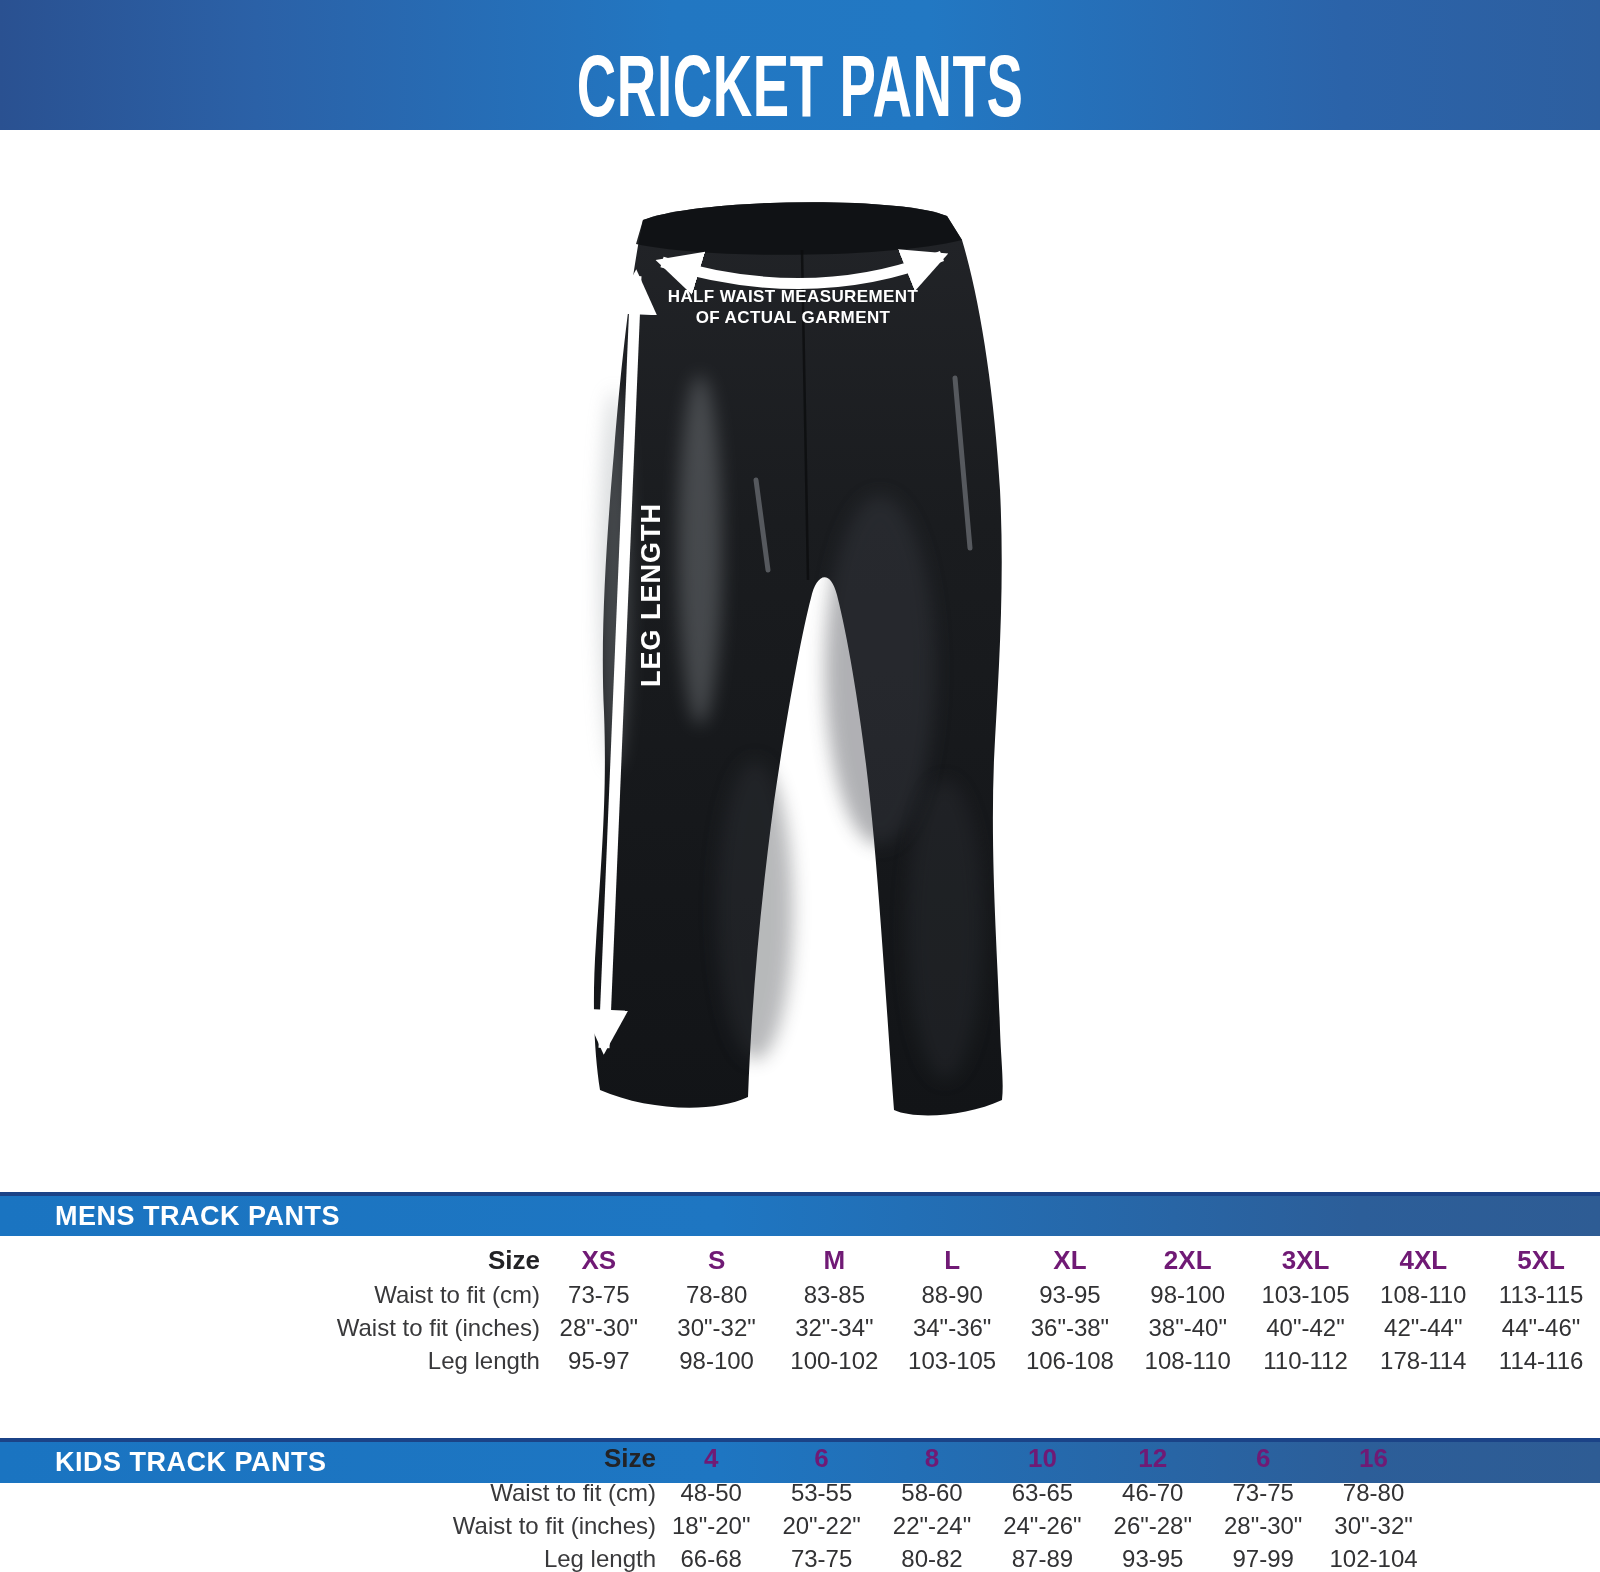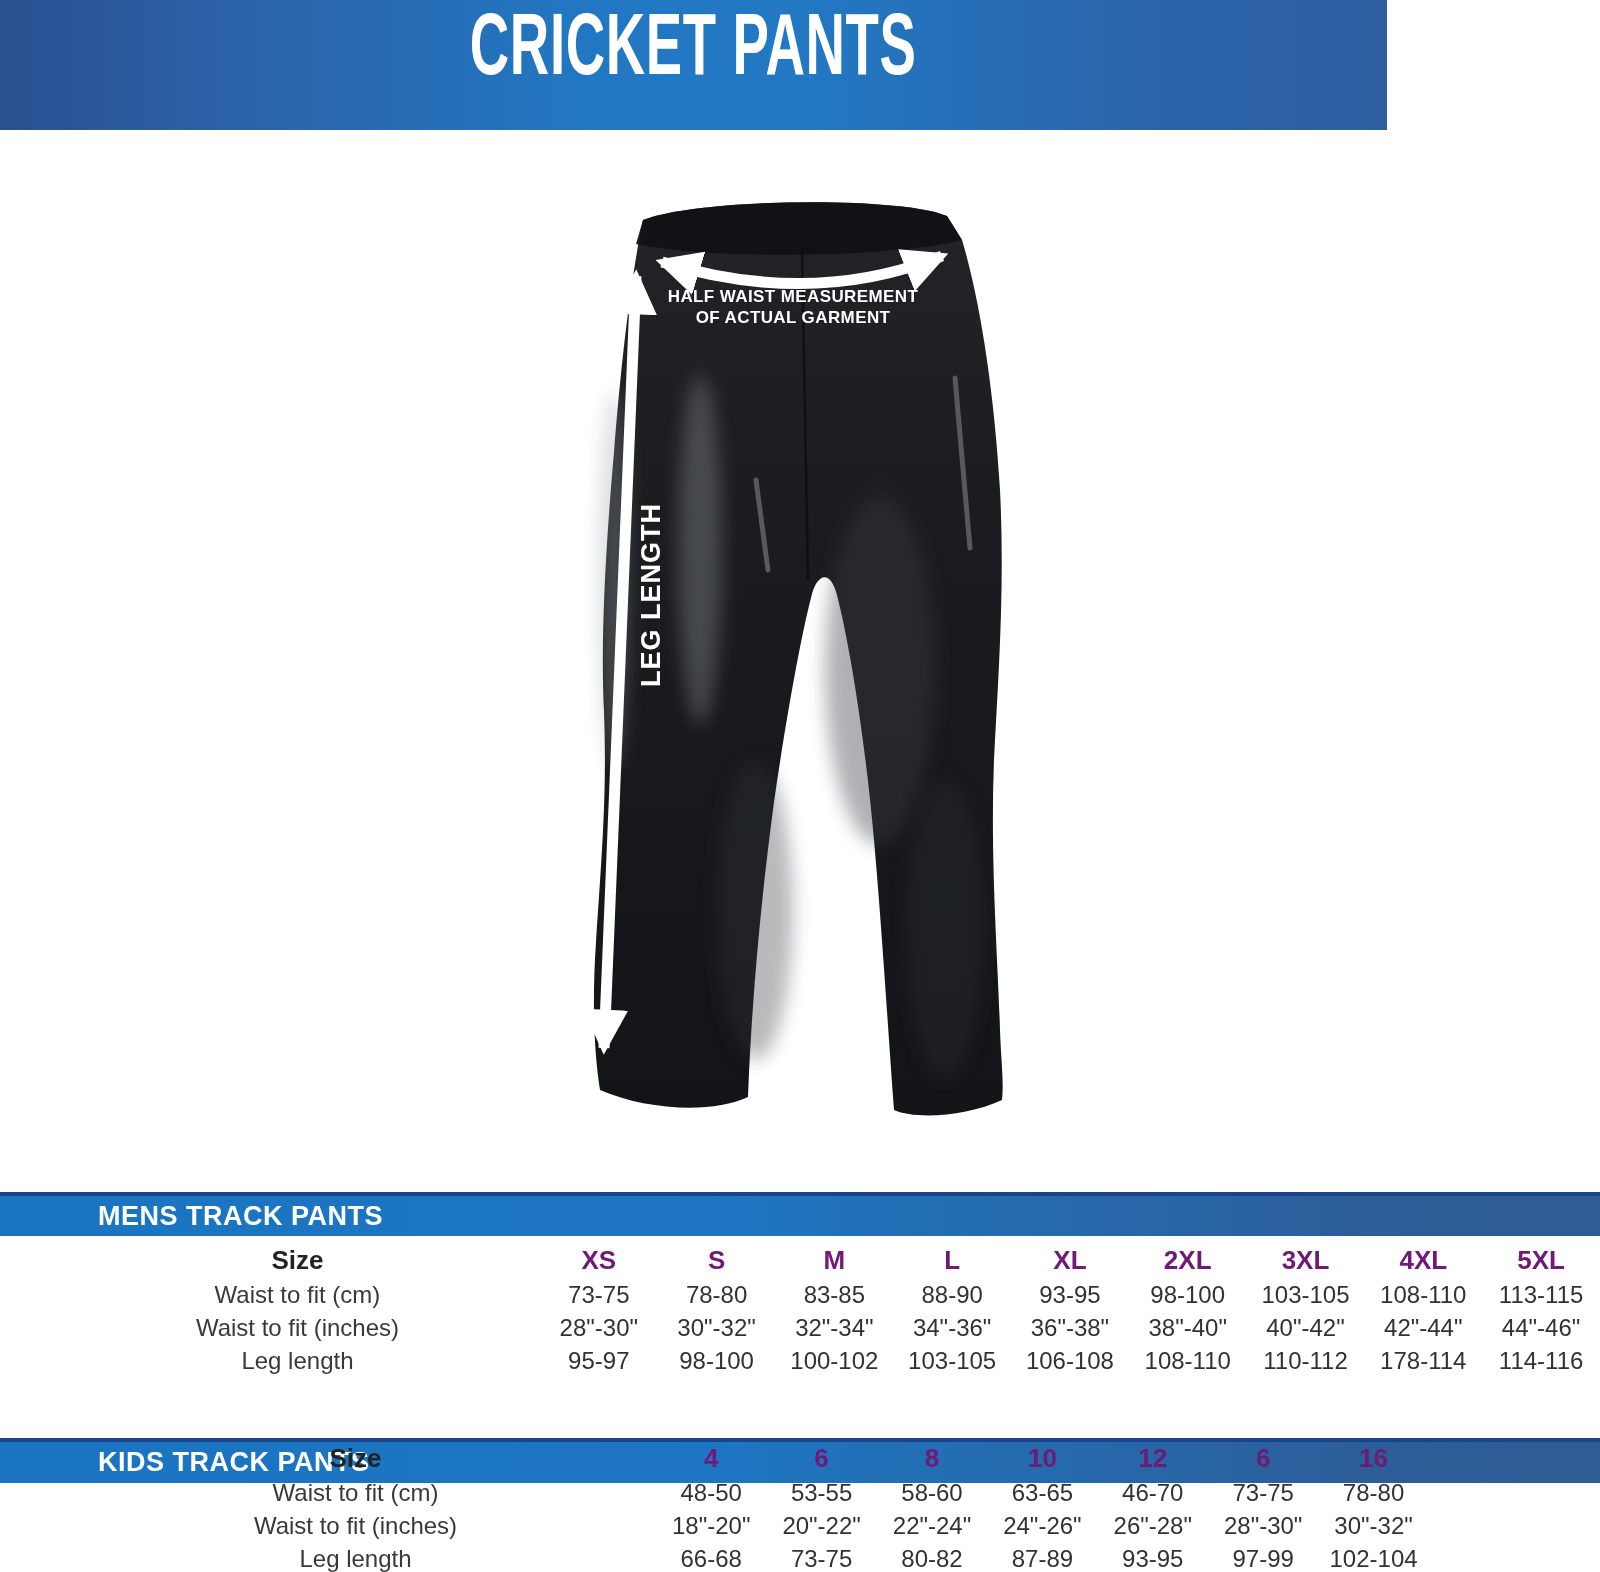--- a/index.html
+++ b/index.html
@@ -2,59 +2,59 @@
 <html><head>
 <meta charset="utf-8">
 <style>
   html,body{margin:0;padding:0;background:#fff;}
   .page{
     position:relative;width:1600px;height:1572px;overflow:hidden;background:#fff;
     font-family:"Liberation Sans",sans-serif;
   }
   
   .banner{
-    position:absolute;top:0;left:0;width:1387px;height:130px;
+    position:absolute;top:0;left:0;width:1600px;height:130px;
     background:linear-gradient(90deg,#2a5191 0%,#2b61a7 16%,#2277c2 42%,#2278c3 58%,#2b63a9 84%,#2d5fa0 100%);
-    display:flex;align-items:flex-start;justify-content:center;
+    display:flex;align-items:flex-end;justify-content:center;
   }
   .banner h1{
     margin:0;color:#ffffff;font-weight:700;font-size:88px;line-height:1;
     letter-spacing:1px;transform:scaleX(.62);transform-origin:center;white-space:nowrap;
   }
   
   .figure{position:absolute;top:150px;left:550px;width:520px;height:1000px;}
   .figure svg{display:block;width:520px;height:1000px;}
   .ann{font-family:"Liberation Sans",sans-serif;font-weight:700;font-size:17px;fill:#ffffff;letter-spacing:.4px;}
   .leg-ann{font-family:"Liberation Sans",sans-serif;font-weight:700;font-size:27px;fill:#ffffff;letter-spacing:1px;}
   
   .section-bar{
     position:absolute;left:0;width:1600px;
     background:linear-gradient(90deg,#1a74c1 0%,#1e76c2 45%,#2c5e99 85%,#2e5c94 100%);
     border-top:4px solid #1b4387;
-    display:flex;align-items:center;box-sizing:border-box;padding-left:43px;
+    display:flex;align-items:center;box-sizing:border-box;
   }
   .section-bar span{
     color:#fff;font-weight:700;font-size:27px;letter-spacing:.5px;padding-left:55px;
   }
   .bar-mens{top:1192px;height:44px;}
   .bar-kids{top:1390px;height:45px;margin-top:48px;}
   
   table.size-table{
     position:absolute;left:0;width:1600px;border-collapse:collapse;table-layout:fixed;
   }
   .t-mens{top:1242px;}
   .t-kids{top:1440px;}
   table.size-table th,table.size-table td{
     padding:0;margin:0;text-align:center;vertical-align:middle;
     font-size:24px;color:#323234;font-weight:400;height:33px;line-height:33px;
   }
   table.size-table tr.head-row th{
     font-weight:700;font-size:26px;color:#701a75;height:36px;line-height:36px;
   }
-  table.size-table .lbl{text-align:center;padding-left:55px;color:#39393b;}
+  table.size-table .lbl{text-align:right;padding-left:55px;color:#39393b;}
   table.size-table tr.head-row .lbl{color:#232326;}
   col.c-label-m{width:33%;} col.c-data-m{width:7.2%;}
   col.c-label-k{width:41%;} col.c-data-k{width:6.9%;} col.c-spacer-k{width:10.7%;}
 </style>
 </head>
 <body>
 
 <div class="page">
 
   <header class="banner">

